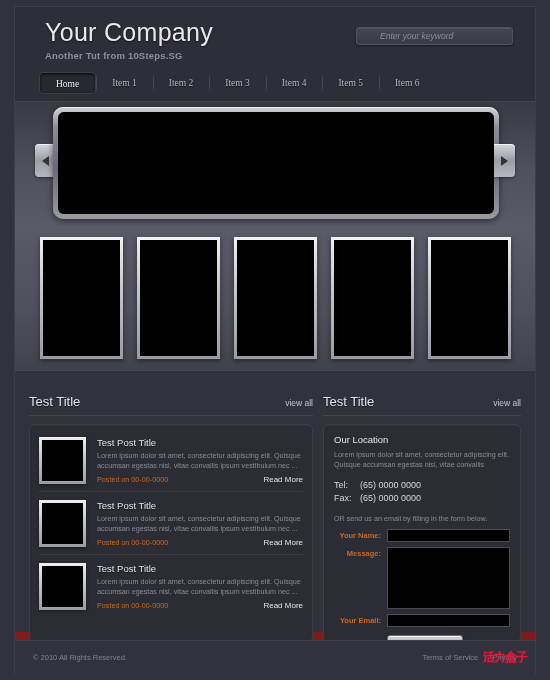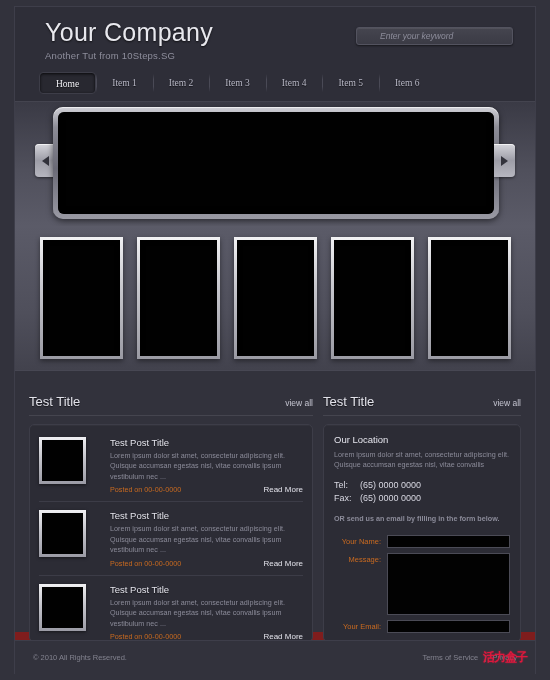--- a/index.html
+++ b/index.html
@@ -27,21 +27,21 @@
 
   
   .header { position: relative; height: 94px; background: #2e2e38; }
   .brand { position: absolute; left: 30px; top: 12px; }
   .brand-title {
     font-size: 25px; color: #e8e8ee; font-weight: 400;
     letter-spacing: .3px; line-height: 1.1;
     text-shadow: 0 1px 2px rgba(0,0,0,.7);
   }
   .brand-sub {
-    font-size: 9.5px; color: #8e8e9c; margin-top: 3px; letter-spacing: .2px;
+    font-size: 9.5px; color: #8e8e9c; margin-top: 3px; letter-spacing: .2px; font-weight: bold;
   }
   .search-wrap {
     position: absolute; right: 22px; top: 20px;
     display: flex; align-items: stretch;
     height: 18px; width: 157px;
     border-radius: 3px;
     background: linear-gradient(#45454f, #3b3b45);
     border: 1px solid #53535f;
     box-shadow: inset 0 1px 0 rgba(255,255,255,.07), 0 1px 2px rgba(0,0,0,.5);
     overflow: hidden;
@@ -167,21 +167,21 @@
     background: #2c2c35;
     border: 1px solid #3d3d48;
     border-radius: 5px;
     box-shadow: inset 0 1px 0 rgba(255,255,255,.03);
     padding: 8px 9px;
   }
   .panel.posts { height: 218px; }
   .panel.contact { height: 218px; padding: 9px 10px; }
 
   .post {
-    display: flex; gap: 24px; padding: 4px 0 7px 0;
+    display: flex; gap: 11px; padding: 4px 0 7px 0;
   }
   .post + .post { border-top: 1px solid #3c3c47; padding-top: 8px; }
   .post-thumb {
     flex: 0 0 auto;
     width: 47px; height: 47px;
     background: linear-gradient(#f0f0f3, #c4c4cb 45%, #9b9ba5);
     padding: 3px;
     box-shadow: 0 1px 3px rgba(0,0,0,.5);
   }
   .post-thumb-inner { width: 100%; height: 100%; background: #010101; }
@@ -195,26 +195,26 @@
   }
   .post-meta { display: flex; align-items: baseline; justify-content: space-between; }
   .post-date { font-size: 7.2px; color: #c96a20; }
   .read-more { font-size: 8px; color: #e2e2ea; cursor: pointer; text-decoration: none; }
 
   .contact-title { font-size: 9.5px; color: #e4e4ec; margin-bottom: 5px; }
   .contact-text { font-size: 7.2px; color: #8b8b99; line-height: 1.45; }
   .contact-rows { margin: 8px 0 8px 0; }
   .contact-row { font-size: 9px; color: #d7d7e1; line-height: 1.5; display: flex; }
   .contact-row b { font-weight: 400; display: inline-block; width: 26px; }
-  .contact-note { font-size: 7.2px; color: #8b8b99; margin-bottom: 12px; font-weight: bold; }
+  .contact-note { font-size: 7.2px; color: #8b8b99; margin-bottom: 6px; }
 
   .form-row { display: flex; align-items: center; margin-bottom: 5px; }
   .form-label {
     width: 53px; text-align: right; padding-right: 6px;
-    font-size: 7.5px; color: #c96a20;
+    font-size: 7.5px; color: #c96a20; font-weight: bold;
   }
   .form-field {
     flex: 1; height: 13px; background: #020202;
     border: 1px solid #4b4b56; outline: 0;
     color: #d8d8e2; font-size: 8px; padding: 0 4px;
     font-family: "Liberation Sans", sans-serif;
   }
   .form-row.msg { align-items: flex-start; }
   .form-row.msg .form-label { padding-top: 2px; }
   .form-area {

